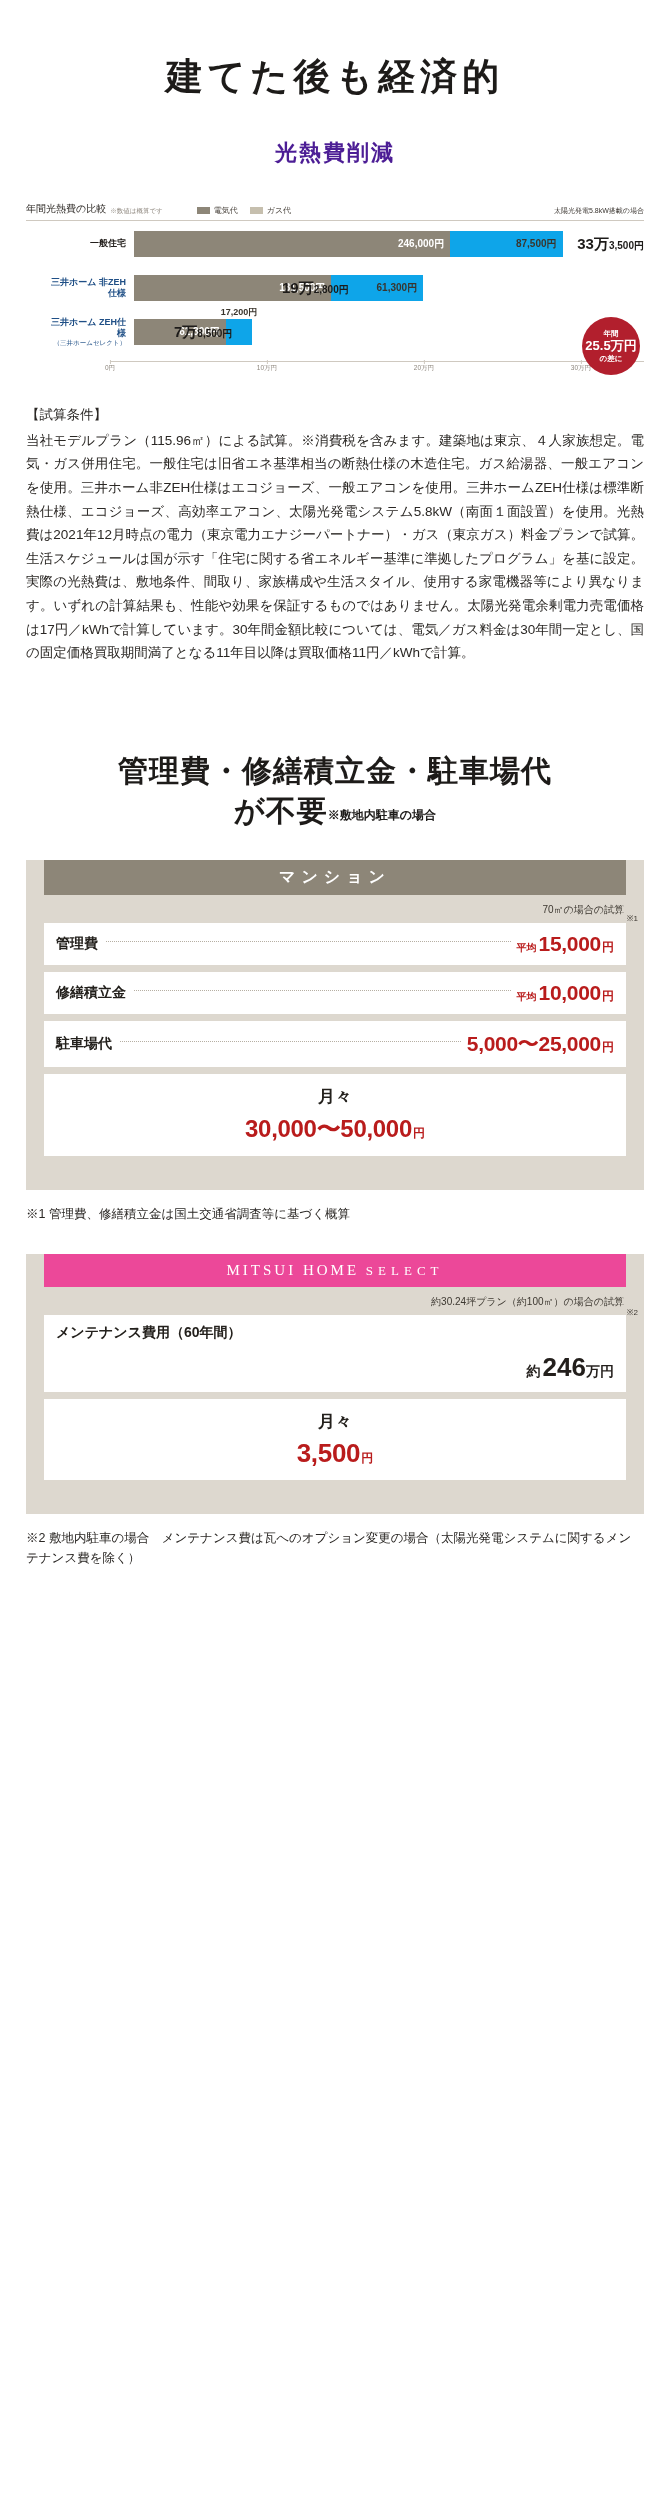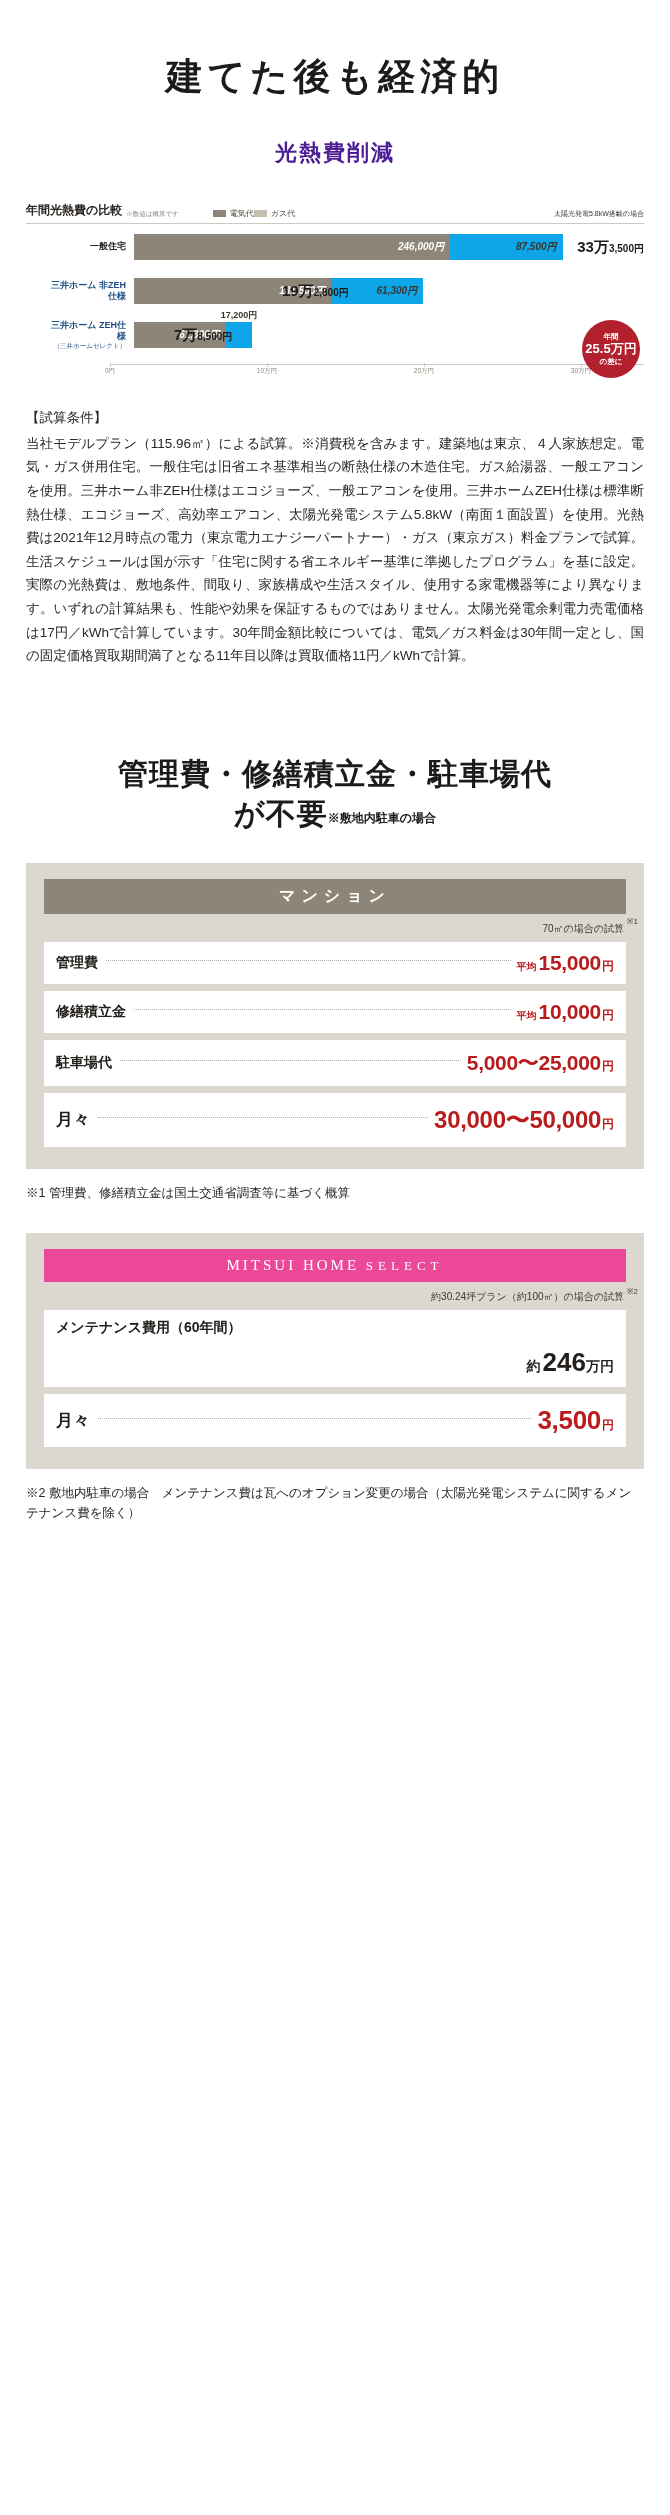--- a/index.html
+++ b/index.html
@@ -41,33 +41,34 @@
     margin: 34px 26px 0 26px;
     position: relative;
   }
   .chart-legend-row {
     display: flex;
     align-items: flex-end;
     border-bottom: 1px solid #cfc9c0;
     padding-bottom: 4px;
   }
   .chart-title {
-    font-size: 12px;
-    font-weight: bold;
+    font-size: 10px;
+    font-weight: normal;
     color: #2b2723;
     white-space: nowrap;
   }
   .chart-subtitle {
     font-size: 6.5px;
     color: #8d867d;
     margin-left: 4px;
     white-space: nowrap;
   }
   .legend-keys {
     display: flex;
+    gap: 12px;
     margin-left: 34px;
     align-items: center;
   }
   .legend-key {
     display: flex;
     align-items: center;
     gap: 4px;
     font-size: 8px;
     color: #4a443d;
     white-space: nowrap;
@@ -112,21 +113,20 @@
   .seg {
     height: 26px;
     display: flex;
     align-items: center;
     justify-content: flex-end;
     color: #ffffff;
     font-size: 10px;
     font-weight: bold;
     padding-right: 6px;
     white-space: nowrap;
-    font-style: italic;
   }
   .seg.elec { background: #8d8678; }
   .seg.gas  { background: #0ea5e9; color: #3a352d; }
   .seg-outside {
     position: absolute;
     font-size: 9px;
     font-weight: bold;
     color: #3a352d;
     top: -13px;
     white-space: nowrap;
@@ -204,21 +204,21 @@
   .h1b .line2 { display: block; }
   .h1b .small {
     font-size: 12px;
     letter-spacing: 0;
     vertical-align: 2px;
   }
 
   .card {
     margin: 28px 26px 0 26px;
     background: #ddd8cf;
-    padding: 16px 18px 18px 18px;
+    padding: 0 18px 18px 18px;
     position: relative;
   }
   .card-head {
     background: #8d8678;
     color: #fff;
     text-align: center;
     font-size: 16px;
     letter-spacing: 6px;
     padding: 7px 0;
     font-weight: bold;
@@ -257,21 +257,21 @@
   }
   .rval {
     display: flex;
     align-items: baseline;
     white-space: nowrap;
     color: #b91c1c;
   }
   .rval .pre { font-size: 10px; font-weight: bold; margin-right: 2px; }
   .rval .num { font-size: 21px; font-weight: bold; letter-spacing: -0.3px; }
   .rval .unit { font-size: 12px; font-weight: bold; margin-left: 1px; }
-  .row.total { padding: 11px 12px; margin-bottom: 4px; }
+  .row.total { padding: 11px 12px; margin-bottom: 16px; flex-direction: column; }
   .row.total .rlabel { font-size: 17px; }
   .row.total .num { font-size: 24px; }
 
   .foot-note {
     margin: 14px 26px 0 26px;
     font-size: 12.5px;
     line-height: 1.6;
     color: #2a2724;
   }
 

